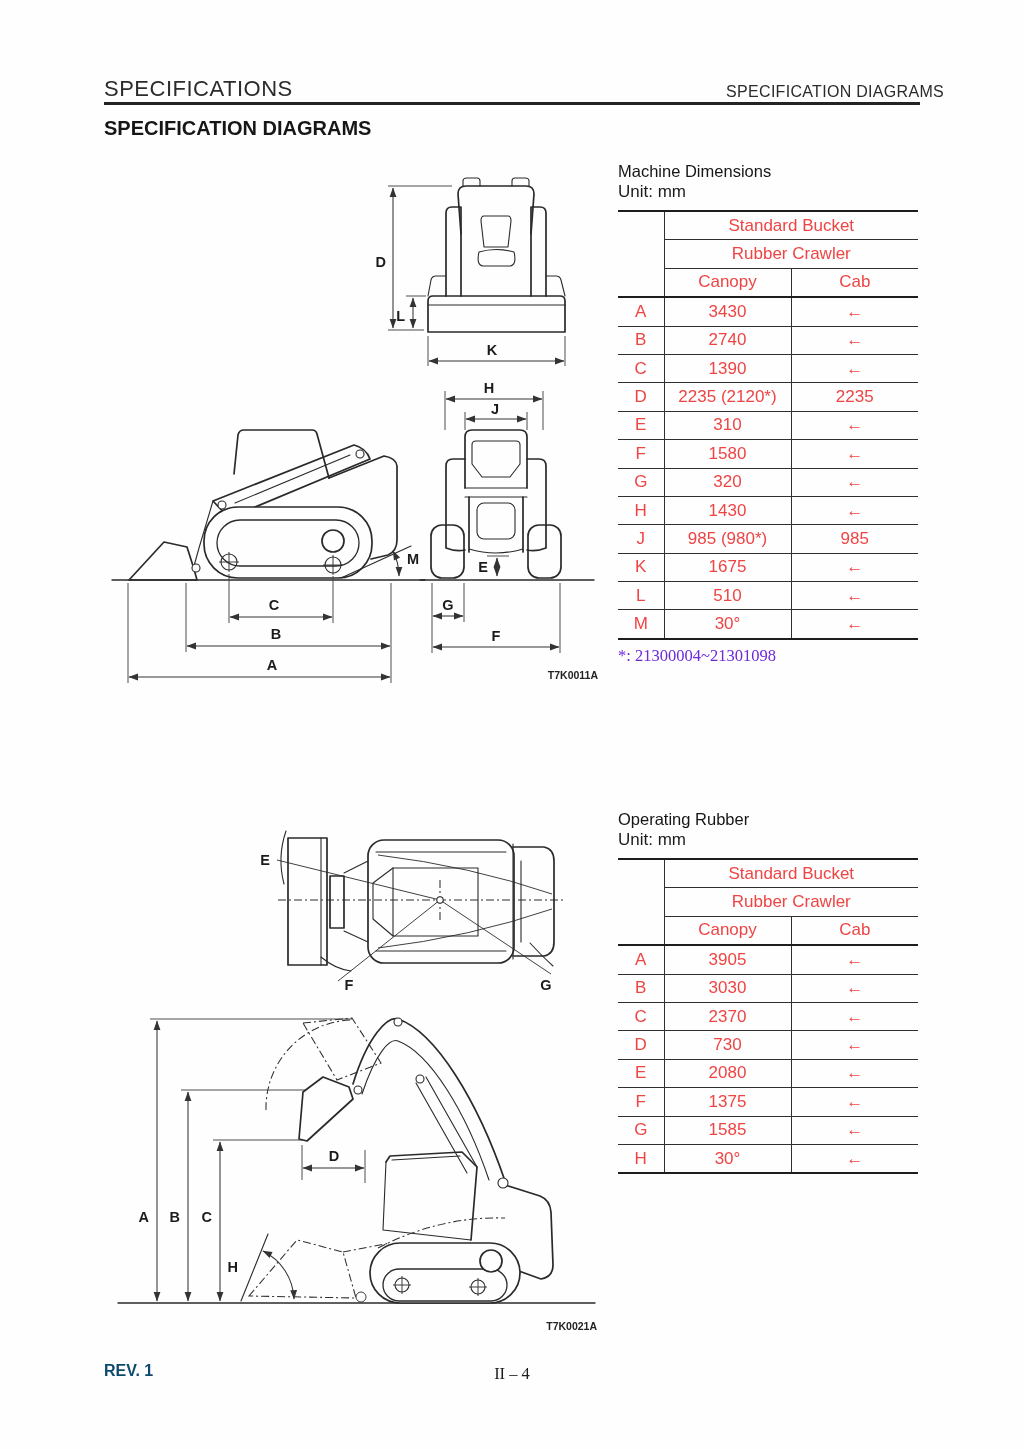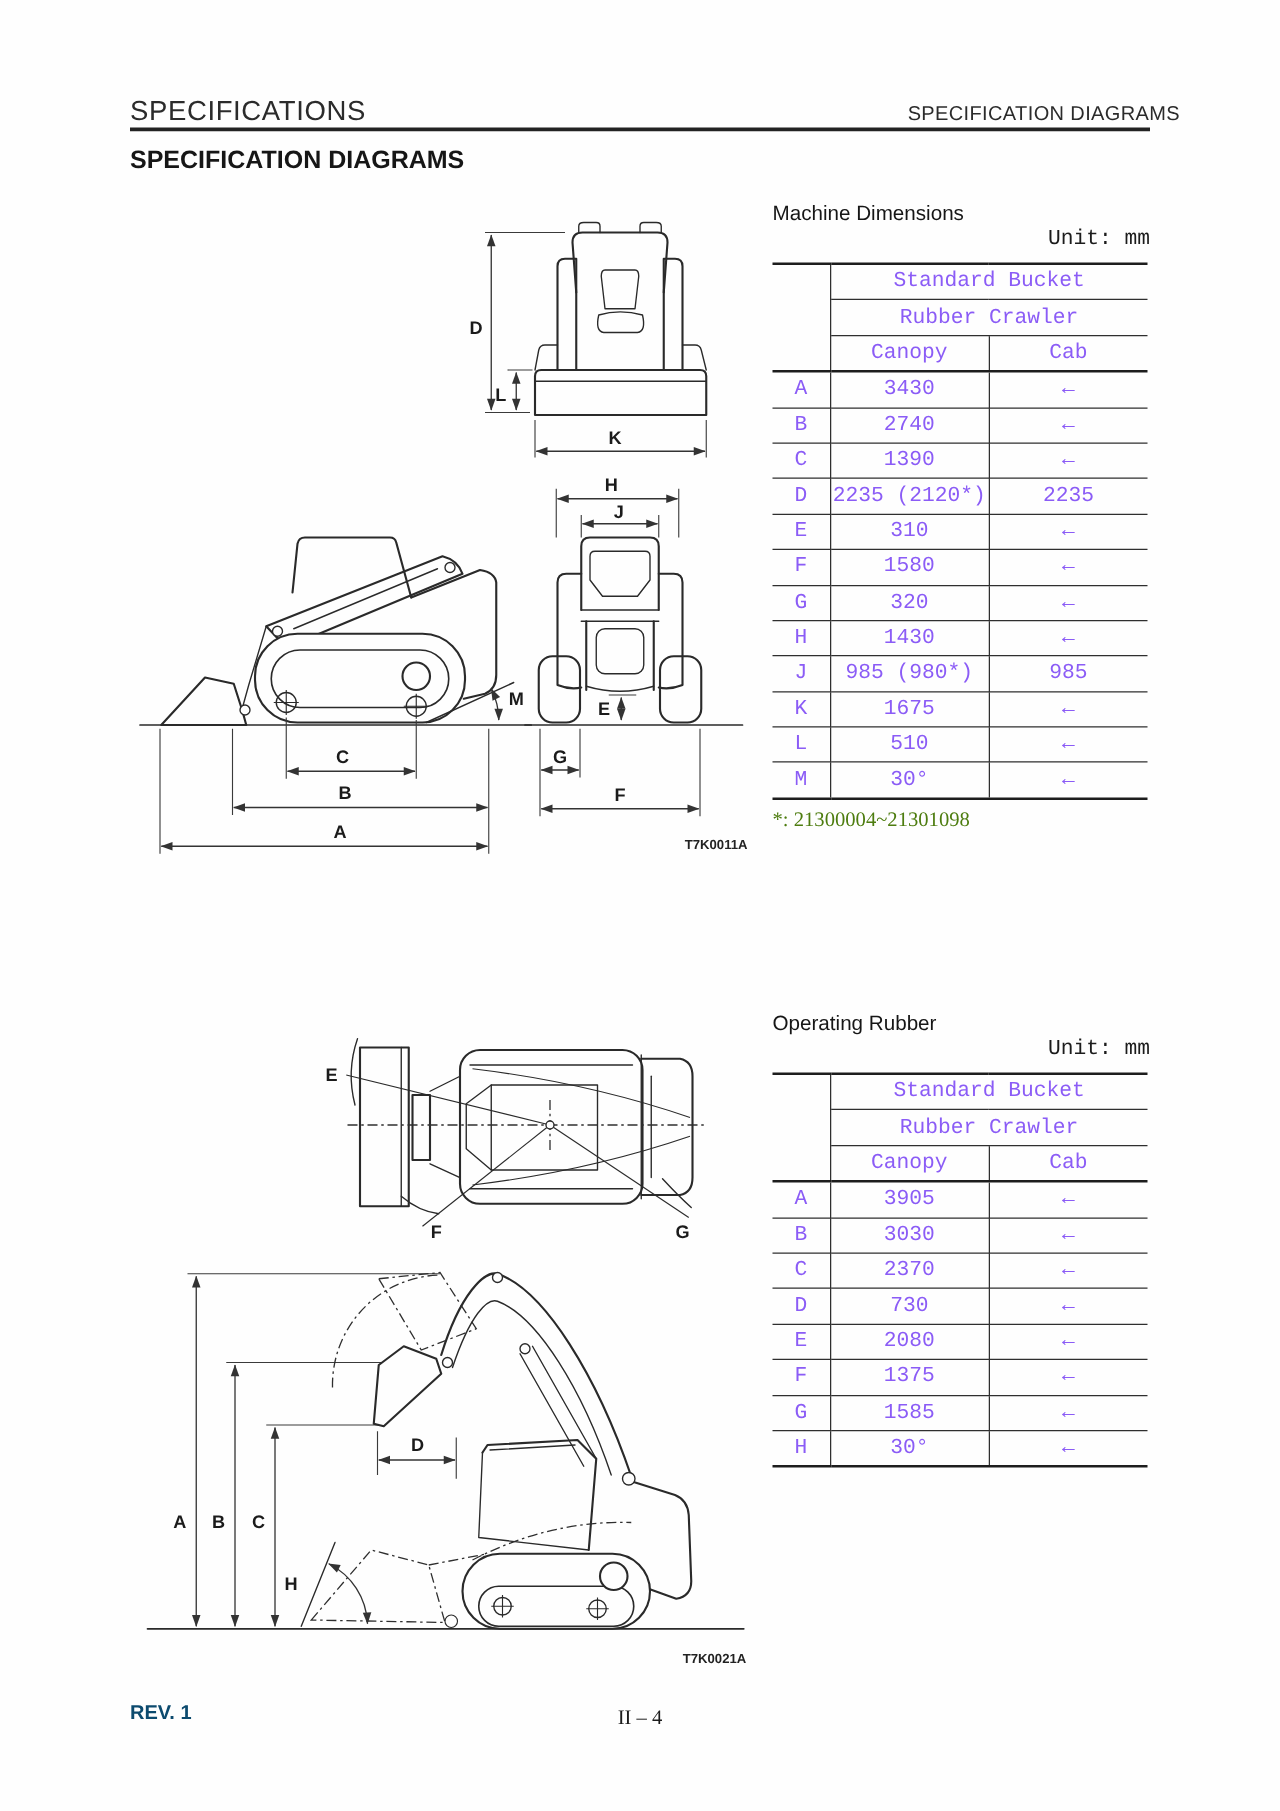--- a/index.html
+++ b/index.html
@@ -4,31 +4,31 @@
 <style>
   html,body{margin:0;padding:0;background:#e8e8e8;}
   .page{position:relative;width:1024px;height:1449px;background:#fefefe;margin:0 auto;
         font-family:"Liberation Sans","DejaVu Sans",sans-serif;color:#1e1e1e;overflow:hidden;padding-left:24px;}
   .hdr-left{position:absolute;left:104px;top:76px;font-size:22px;letter-spacing:.5px;color:#2b2b2b;}
   .hdr-right{position:absolute;right:104px;top:83px;font-size:16px;letter-spacing:.3px;color:#2b2b2b;}
   .hdr-rule{position:absolute;left:104px;top:102px;width:816px;height:3px;background:#232323;}
   .section-title{position:absolute;left:104px;top:117px;font-size:20px;font-weight:bold;margin:0;color:#161616;}
   .tbl-wrap{position:absolute;width:302px;}
   .tbl-title{font-size:16.5px;font-weight:normal;color:#161616;line-height:22px;}
-  .tbl-unit{font-family:Liberation Mono, monospace;font-size:17px;text-align:right;line-height:20px;color:#1c1c1c;}
+  .tbl-unit{font-family:Liberation Sans, sans-serif;font-size:17px;line-height:20px;color:#1c1c1c;}
   .spec-table{border-collapse:collapse;table-layout:fixed;width:300px;margin-top:8px;
-              font-family:Liberation Mono, monospace;font-size:17px;color:#8b5cf6;}
+              font-family:Liberation Sans, sans-serif;font-size:17px;color:#ef4444;}
   .spec-table td{border:1.3px solid #2f2f2f;height:27.4px;text-align:center;padding:0;white-space:nowrap;overflow:hidden;}
   .spec-table tr:first-child td{border-top:2.6px solid #1d1d1d;}
   .spec-table td.kcol{border-left:none;}
   .spec-table td:last-child{border-right:none;}
   .spec-table tr.hlast td{border-bottom:2.6px solid #1d1d1d;}
   .spec-table td.hspan{border-bottom:2.6px solid #1d1d1d;}
   .spec-table tr:last-child td{border-bottom:2.6px solid #1d1d1d;}
-  .tbl-foot{font-family:"Liberation Serif","DejaVu Serif",serif;font-size:16.5px;margin-top:6px;color:#4d7c0f;}
+  .tbl-foot{font-family:"Liberation Serif","DejaVu Serif",serif;font-size:16.5px;margin-top:6px;color:#6d28d9;}
   .fig{position:absolute;}
   .footer-rev{position:absolute;left:104px;top:1362px;font-size:16px;font-weight:bold;color:#0c4a6e;}
   .footer-page{position:absolute;left:452px;top:1364px;width:120px;text-align:center;
                font-family:"Liberation Serif","DejaVu Serif",serif;font-size:16.5px;color:#1c1c1c;}
   
   .ln{fill:none;stroke:#2a2a2a;stroke-width:1.7;stroke-linejoin:round;stroke-linecap:round;}
   .tn{fill:none;stroke:#2a2a2a;stroke-width:1.1;stroke-linejoin:round;stroke-linecap:round;}
   .th{fill:none;stroke:#2a2a2a;stroke-width:.9;}
   .ext{fill:none;stroke:#3a3a3a;stroke-width:.9;}
   .dim{fill:none;stroke:#333;stroke-width:1.05;marker-start:url(#mS);marker-end:url(#mE);}

